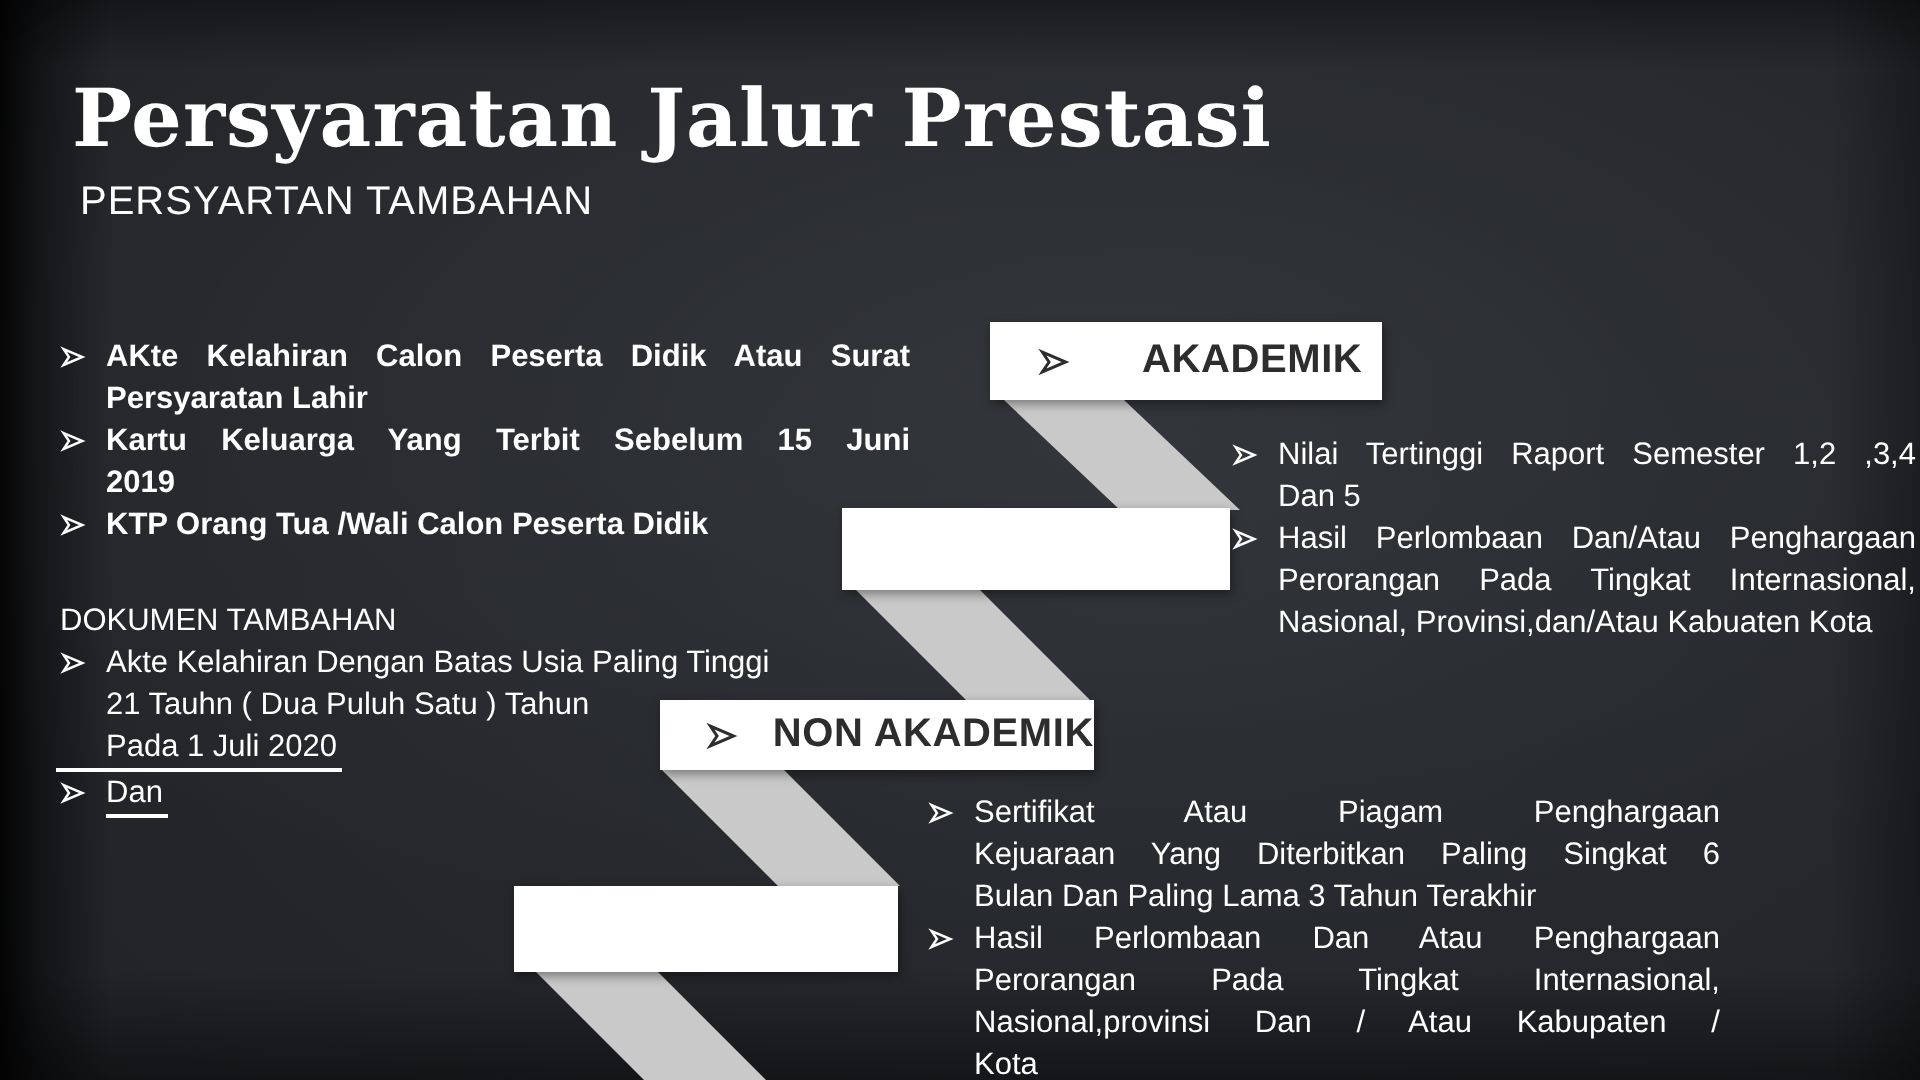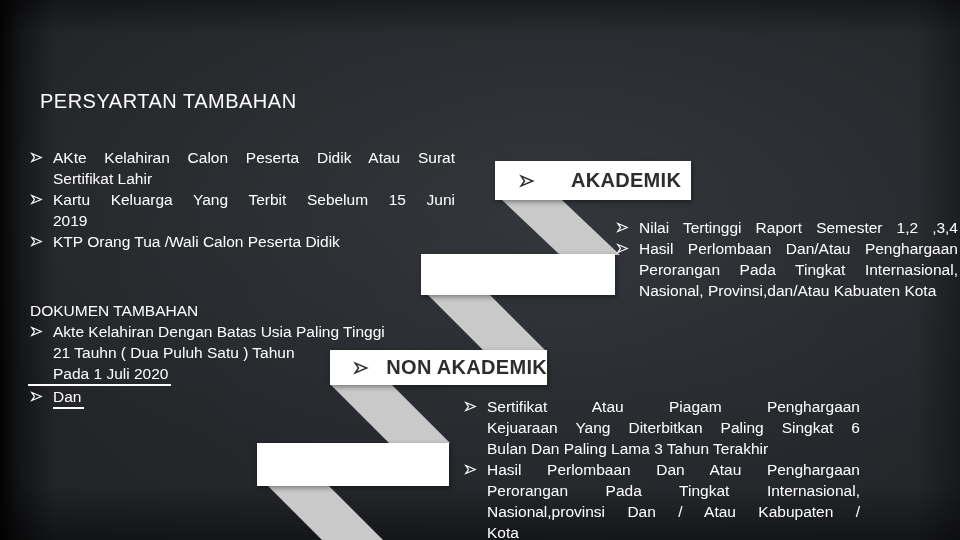--- a/index.html
+++ b/index.html
@@ -27,21 +27,21 @@
     font-size:20px;letter-spacing:0.5px;color:#fdfdfd;white-space:nowrap;
   }
 
   .list{position:absolute;z-index:3;list-style:none;margin:0;padding:0;font-size:15.5px;line-height:21px;}
   .list li{position:relative;padding-left:23px;}
   .arrow{position:absolute;left:0;top:4px;width:13px;height:13px;color:#ffffff;}
   .arrow svg{display:block;width:100%;height:100%;}
   .jline{display:block;text-align:justify;text-align-last:justify;}
   .lline{display:block;text-align:left;}
 
-  .list-left{left:30px;top:147px;width:425px;}
+  .list-left{left:30px;top:168px;width:425px;font-weight:bold;}
   .list-akademik{left:616px;top:217px;width:342px;}
   .list-nonakademik{left:464px;top:396px;width:396px;}
 
   .dokumen{position:absolute;left:30px;top:300px;width:430px;z-index:3;font-size:15.5px;line-height:21px;}
   .dok-heading{display:block;}
   .dokumen ul{list-style:none;margin:0;padding:0;}
   .dokumen li{position:relative;padding-left:23px;}
   .dline{display:block;}
   .u-pada{display:inline-block;margin-left:-25px;padding-left:25px;padding-right:3px;border-bottom:2px solid #ffffff;}
   .u-dan{display:inline-block;padding-right:3px;border-bottom:2px solid #ffffff;}
@@ -70,32 +70,33 @@
 
 <div class="slide">
 
   <svg class="ribbon" width="960" height="540">
     <polygon points="502,200 562,200 620,255 560,255"></polygon>
     <polygon points="428,295 490,295 546,351 484,351"></polygon>
     <polygon points="331,385 392,385 450,443 389,443"></polygon>
     <polygon points="268,486 329,486 383,540 322,540"></polygon>
   </svg>
 
+  <h1 class="title">Persyaratan Jalur Prestasi</h1>
   <div class="subtitle">PERSYARTAN TAMBAHAN</div>
 
   <ul class="list list-left">
     <li>
       <span class="arrow">
           <svg>
             <use href="#arrowhead"></use>
           </svg>
         </span>
       <div>
           <span class="jline">AKte Kelahiran Calon Peserta Didik Atau Surat</span>
-          <span class="lline">Sertifikat Lahir</span>
+          <span class="lline">Persyaratan Lahir</span>
         </div>
     </li>
     <li>
       <span class="arrow">
           <svg>
             <use href="#arrowhead"></use>
           </svg>
         </span>
       <div>
           <span class="jline">Kartu Keluarga Yang Terbit Sebelum 15 Juni</span>
@@ -162,20 +163,21 @@
 
   <ul class="list list-akademik">
     <li>
       <span class="arrow">
           <svg>
             <use href="#arrowhead"></use>
           </svg>
         </span>
       <div>
           <span class="jline">Nilai Tertinggi Raport Semester 1,2 ,3,4</span>
+          <span class="lline">Dan 5</span>
         </div>
     </li>
     <li>
       <span class="arrow">
           <svg>
             <use href="#arrowhead"></use>
           </svg>
         </span>
       <div>
           <span class="jline">Hasil Perlombaan Dan/Atau Penghargaan</span>

